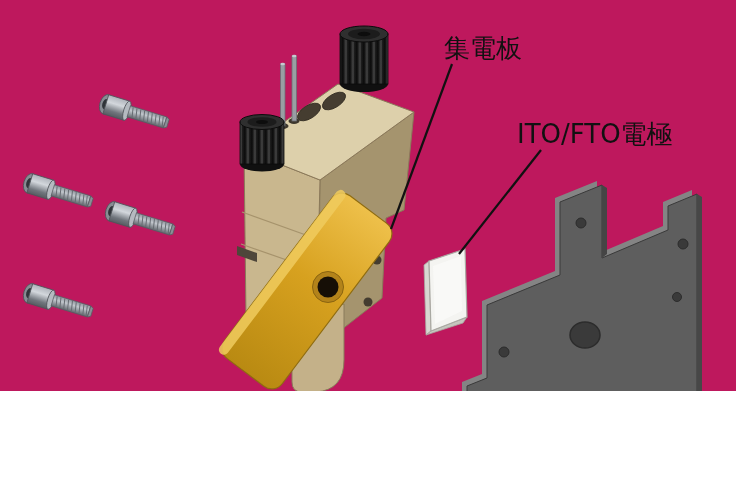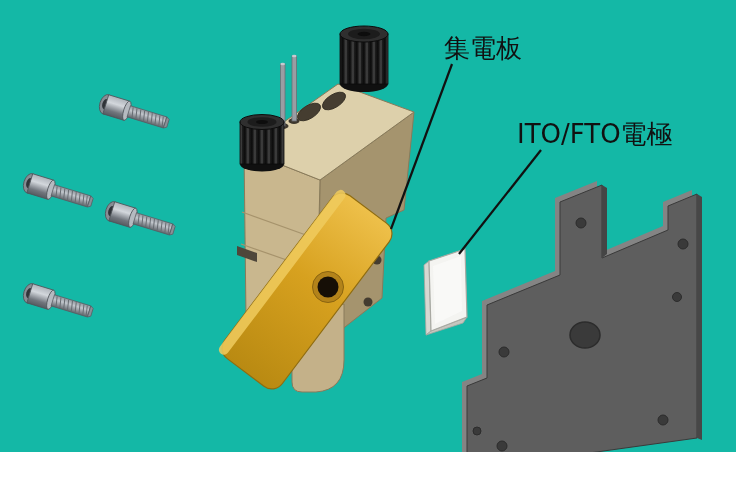--- a/index.html
+++ b/index.html
@@ -1,17 +1,17 @@
 <!DOCTYPE html>
 <html><head>
 <meta charset="utf-8">
 <style>
   html,body{margin:0;padding:0;background:#ffffff;}
   .canvas{
-    position:relative;width:736px;height:452px;background:#14b8a6;overflow:hidden;
+    position:relative;width:736px;height:391px;background:#be185d;overflow:hidden;
     font-family:"DejaVu Sans","Liberation Sans",sans-serif;
   }
   svg{display:block;}
   text{font-family:"DejaVu Sans","Liberation Sans",sans-serif;font-weight:400;}
 </style>
 </head>
 <body>
 
 <div class="canvas">
 <svg width="736" height="483" viewBox="0 0 736 483">

